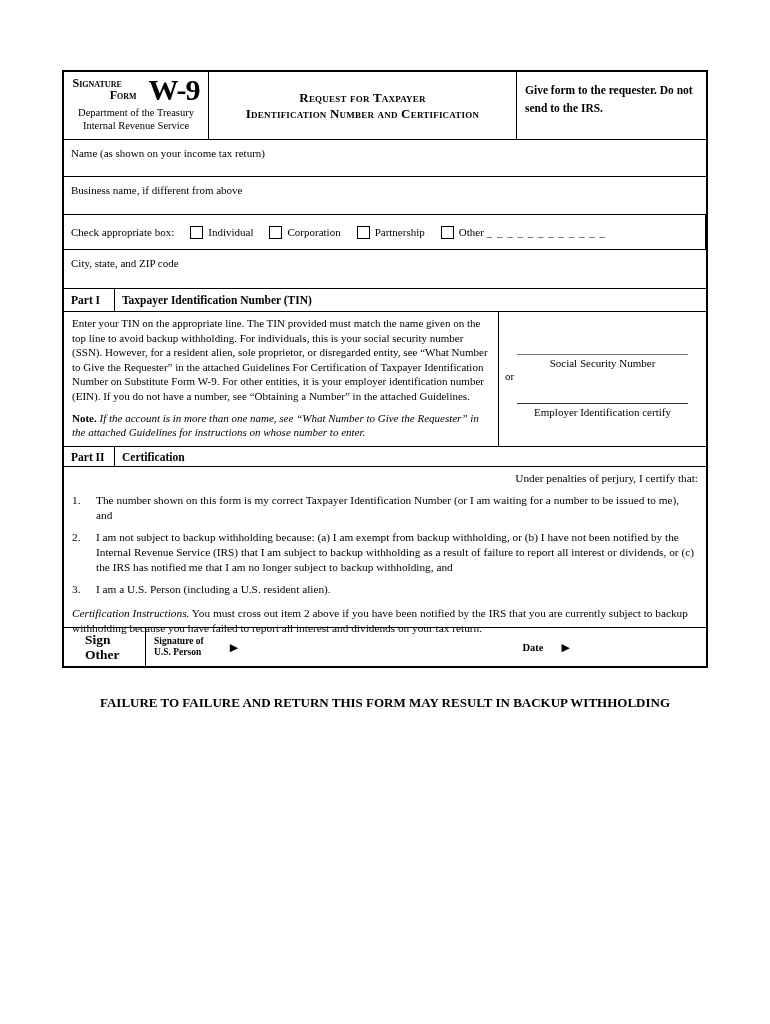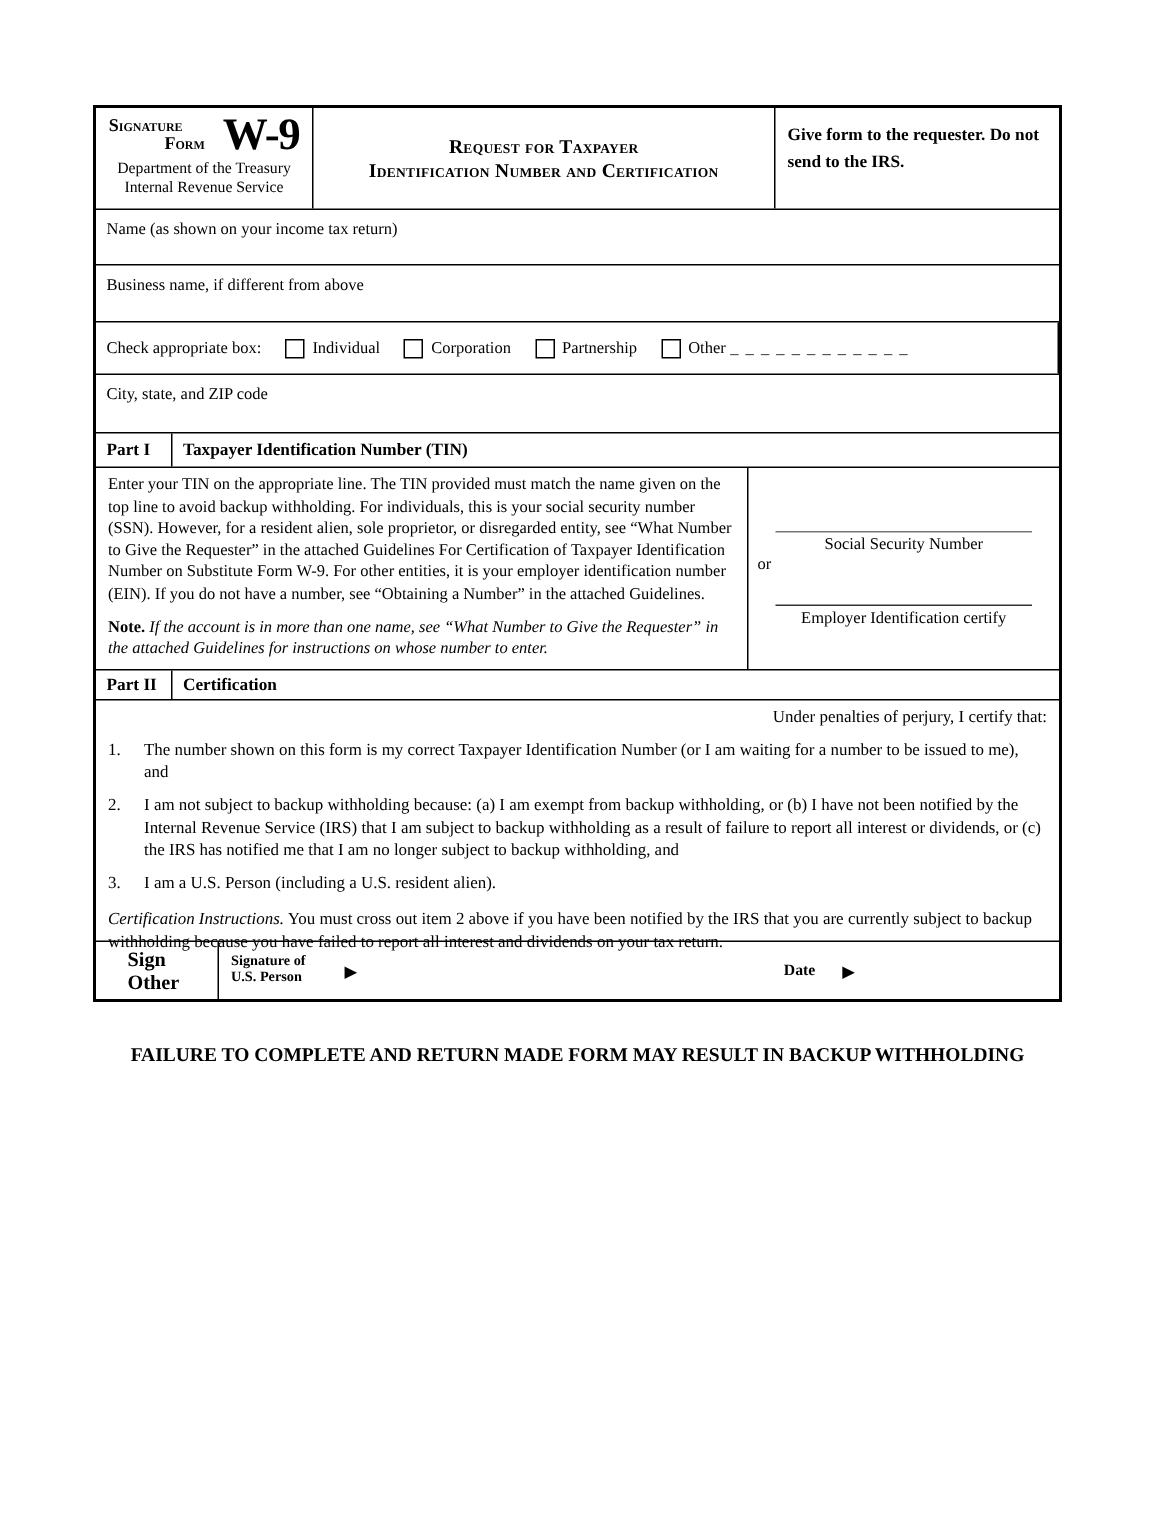--- a/index.html
+++ b/index.html
@@ -238,16 +238,16 @@
           <span class="date-word">Date</span>
           <span class="arrow">▶</span>
           <span style="display:inline-block;width:10px;"></span>
         </span>
       </div>
     </div>
 
   </div>
 
   <div class="footer">
-    <div>FAILURE TO COMPLETE AND RETURN MADE FORM MAY RESULT IN BACKUP WITHHOLDING</div>
+    <div>FAILURE TO FAILURE AND RETURN THIS FORM MAY RESULT IN BACKUP WITHHOLDING</div>
   </div>
 
 </div>
 
 </body></html>

